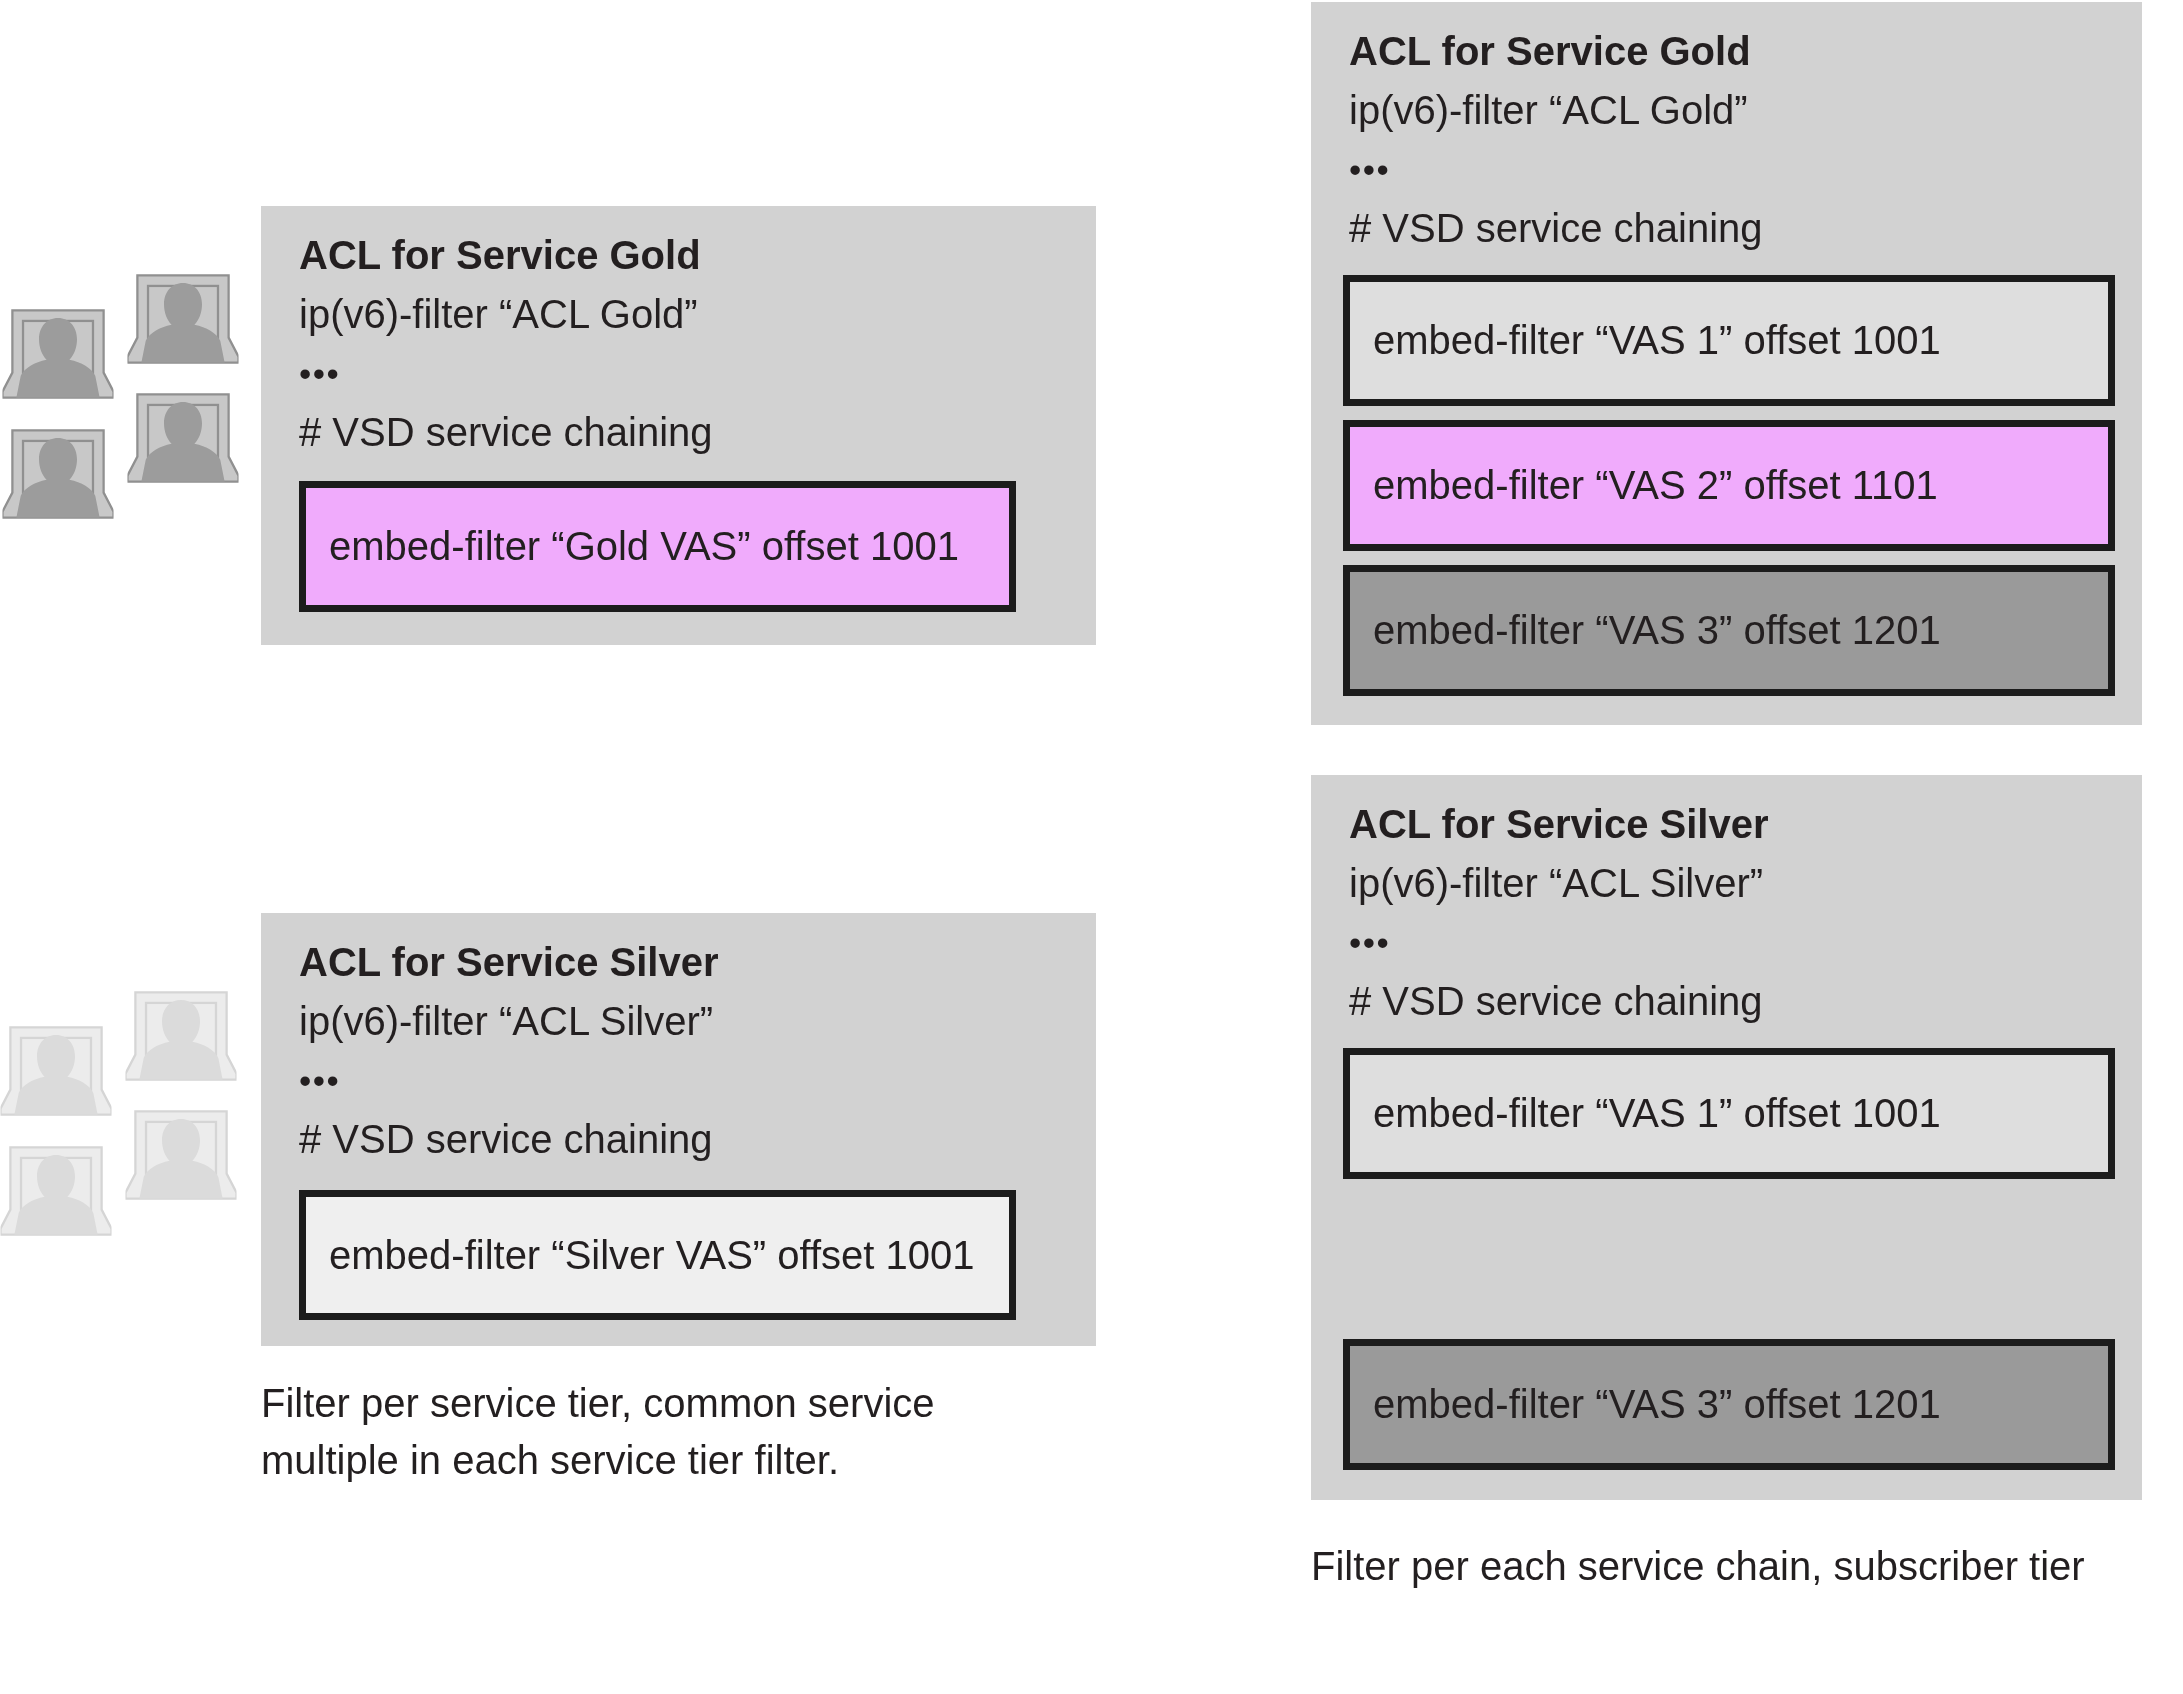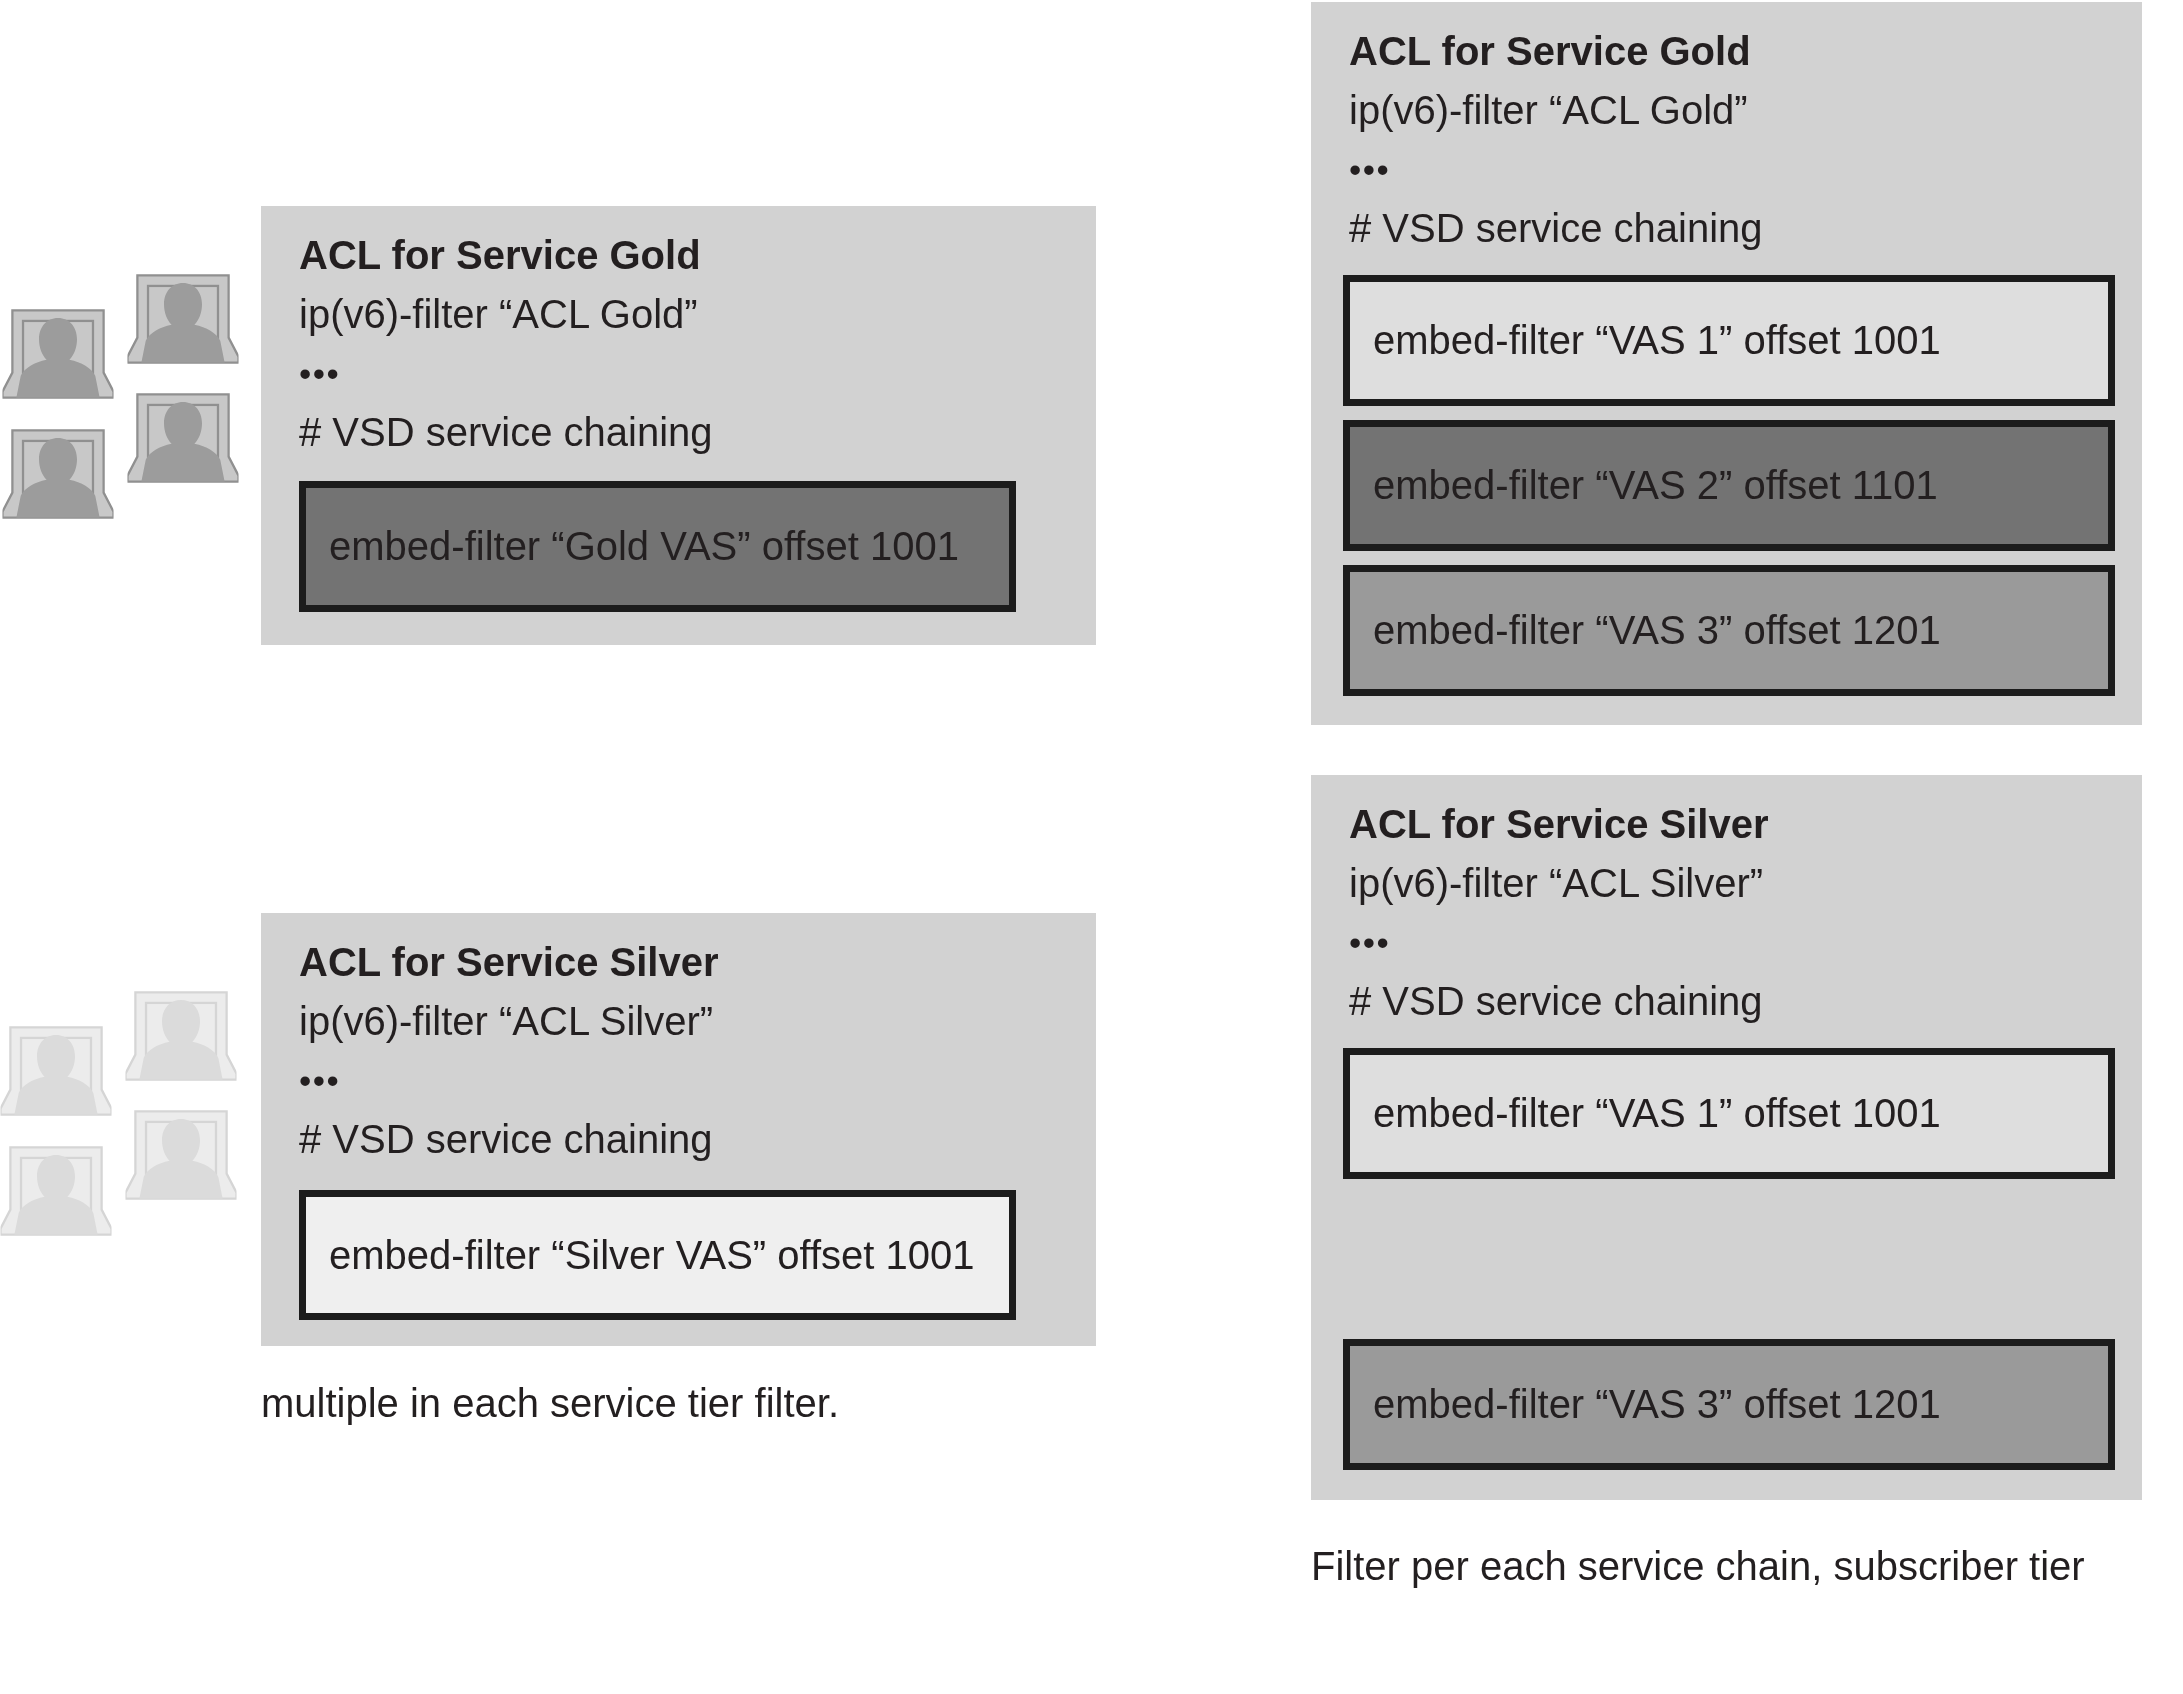--- a/index.html
+++ b/index.html
@@ -39,21 +39,21 @@
     position: absolute;
     box-sizing: border-box;
     border: 7.6px solid #1c1c1c;
     display: flex;
     align-items: center;
     padding-left: 23px;
     font-size: 40px;
     white-space: nowrap;
   }
   .tone-light    { background: #dedede; }
-  .tone-medium   { background: #737373; }
+  .tone-medium   { background: #f0abfc; }
   .tone-dark     { background: #9a9a9a; }
   .tone-lightest { background: #efefef; }
 
   .e-left  { left: 38px; width: 717px;  height: 131px; }
   .e-right { left: 32px; width: 772px; height: 131px; }
   #embed-gold-vas    { top: 275px; }
   #embed-g-vas1      { top: 273px; }
   #embed-g-vas2      { top: 418px; }
   #embed-g-vas3      { top: 563px; }
   #embed-silver-vas  { top: 277px; height: 130px; align-items: center; }
@@ -193,20 +193,21 @@
     </div>
     <div class="embed e-right tone-light" id="embed-s-vas1">
       <span>embed-filter “VAS 1” offset 1001</span>
     </div>
     <div class="embed e-right tone-dark" id="embed-s-vas3">
       <span>embed-filter “VAS 3” offset 1201</span>
     </div>
   </section>
 
   <div class="caption" id="caption-left">
+    <div>Filter per service tier, common service</div>
     <div>multiple in each service tier filter.</div>
   </div>
   <div class="caption" id="caption-right">
     <div>Filter per each service chain, subscriber tier</div>
   </div>
 
   <div id="figure-label">al_0703</div>
 
 </div>
 

